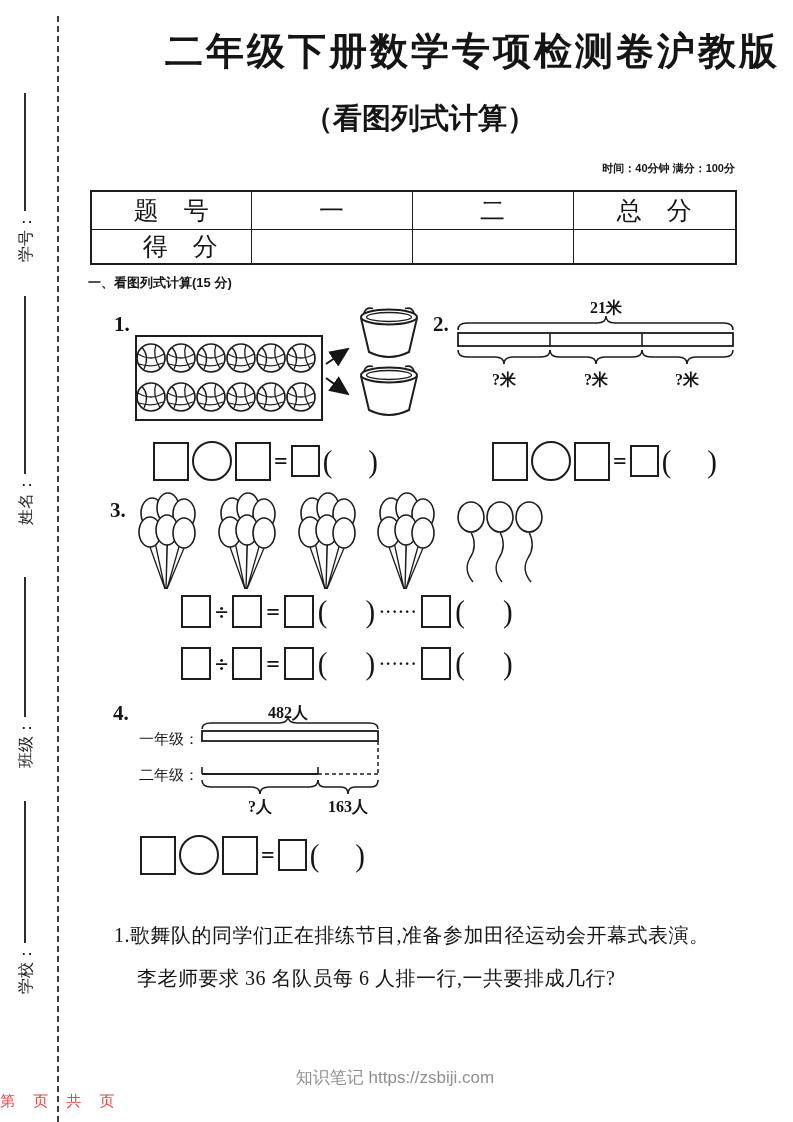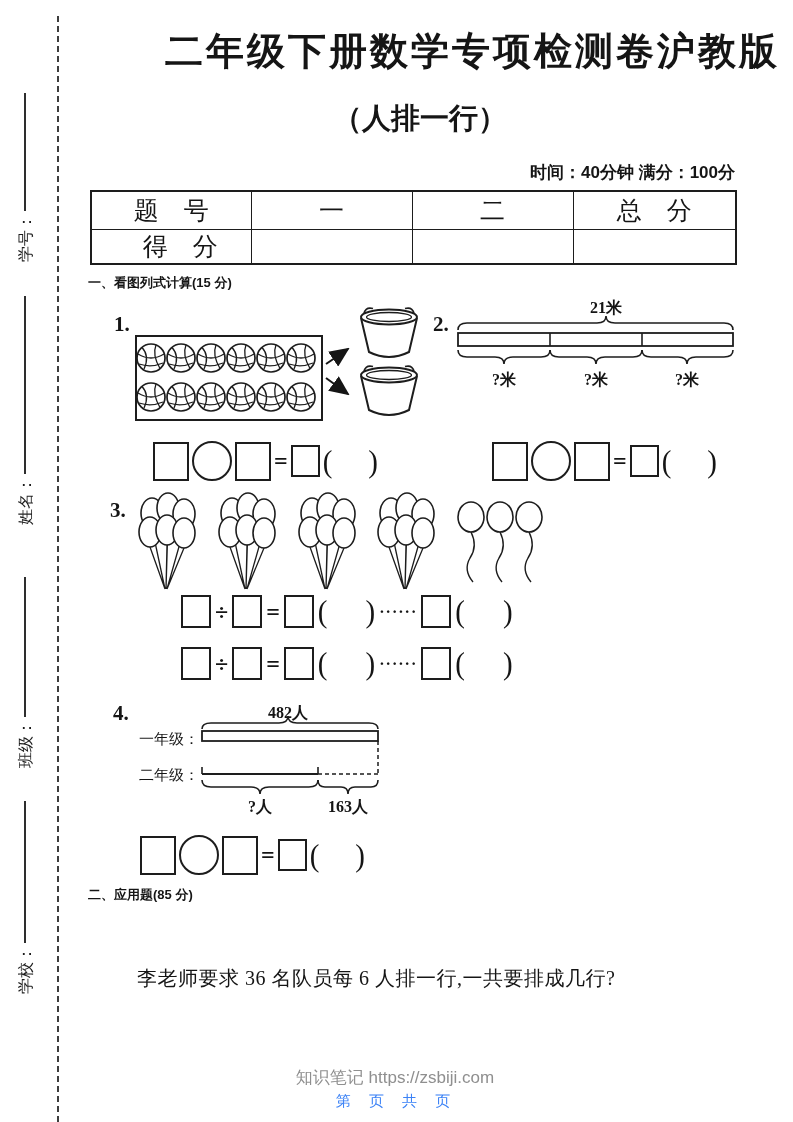--- a/index.html
+++ b/index.html
@@ -9,21 +9,21 @@
   
   .v-item{position:absolute;transform-origin:0 0;transform:rotate(-90deg);white-space:nowrap;
           font-size:16px;color:#1c1c1c;}
   .writeline{display:inline-block;border-bottom:2px solid #2e2e2e;vertical-align:5px;margin-left:3px;}
   
   .title{position:absolute;left:60px;width:720px;top:26px;text-align:right;
          font-family:"Liberation Sans",sans-serif;font-weight:900;font-size:38px;letter-spacing:3px;}
   .subtitle{position:absolute;left:60px;width:720px;top:99px;text-align:center;
          font-family:"Liberation Sans",sans-serif;font-weight:900;font-size:29px;}
   .info{position:absolute;right:58px;top:161px;font-family:"Liberation Sans",sans-serif;
-        font-weight:bold;font-size:17px;text-align:right;}
+        font-weight:bold;font-size:11px;text-align:right;}
   
   .score-table{position:absolute;left:90px;top:190px;border-collapse:collapse;border:2.5px solid #1d1d1d;table-layout:fixed;}
   .score-table td{border:1.6px solid #1d1d1d;text-align:center;font-size:25px;padding:0;}
   .score-table tr.r1 td{height:37px;}
   .score-table tr.r2 td{height:33px;padding-left:18px;}
   .sec-heading{position:absolute;font-family:"Liberation Sans",sans-serif;font-weight:bold;font-size:13px;}
   .qnum{position:absolute;font-weight:bold;font-size:21px;}
   .bodyline{position:absolute;font-size:20px;letter-spacing:0.5px;}
   
   .eq{position:absolute;display:flex;align-items:center;}
@@ -38,22 +38,22 @@
   .pgap{width:30px;height:1px;}
   .dots{font-size:16px;font-weight:bold;letter-spacing:1px;line-height:1;}
   
   .fig{position:absolute;}
   .fig path,.fig line,.fig rect,.fig circle,.fig ellipse{vector-effect:none;}
   svg text{font-family:"Liberation Serif",serif;font-size:16px;fill:#151515;font-weight:bold;}
   svg text.lbl{font-weight:normal;font-size:15px;}
   
   .footer-site{position:absolute;left:0;width:790px;top:1066px;text-align:center;
                font-family:"Liberation Sans",sans-serif;font-size:17px;color:#8f8f8f;}
-  .footer-page{position:absolute;left:0;width:793px;top:1092px;text-align:center;
-               font-family:"Liberation Sans",sans-serif;font-size:15px;color:#3b82f6;letter-spacing:7px;}
+  .footer-page{position:absolute;left:0;width:793px;top:1092px;
+               font-family:"Liberation Sans",sans-serif;font-size:15px;color:#ef4444;letter-spacing:7px;}
 </style>
 </head>
 <body>
 
 <div class="page">
 
   <div class="dashline"></div>
 
   <div class="v-item" style="left:16px;top:262px;">
     <span>学号：</span><span class="writeline" style="width:118px"></span>
@@ -62,21 +62,21 @@
     <span>姓名：</span><span class="writeline" style="width:178px"></span>
   </div>
   <div class="v-item" style="left:16px;top:768px;">
     <span>班级：</span><span class="writeline" style="width:140px"></span>
   </div>
   <div class="v-item" style="left:16px;top:994px;">
     <span>学校：</span><span class="writeline" style="width:142px"></span>
   </div>
 
   <div class="title">二年级下册数学专项检测卷沪教版</div>
-  <div class="subtitle">（人排一行）</div>
+  <div class="subtitle">（看图列式计算）</div>
   <div class="info">时间：40分钟  满分：100分</div>
 
   <table class="score-table">
     <colgroup>
         <col style="width:160px">
         <col style="width:161px">
         <col style="width:161px">
         <col style="width:163px">
       </colgroup>
     <tbody>
@@ -260,19 +260,19 @@
     <span class="bxA"></span>
     <span class="crc"></span>
     <span class="bxA"></span>
     <span class="op">=</span>
     <span class="bxA sm"></span>
     <span class="paren">(</span>
     <span class="pgap"></span>
     <span class="paren">)</span>
   </div>
 
-  <div class="sec-heading" style="left:88px;top:886px;">二、应用题(85 分)</div>
+  <div class="bodyline" style="left:114px;top:922px;">1.歌舞队的同学们正在排练节目,准备参加田径运动会开幕式表演。</div>
   <div class="bodyline" style="left:137px;top:965px;text-align:center;">李老师要求 36 名队员每 6 人排一行,一共要排成几行?</div>
 
   <div class="footer-site">知识笔记 https://zsbiji.com</div>
   <div class="footer-page">第 页 共 页</div>
 
 </div>
 
 </body></html>

